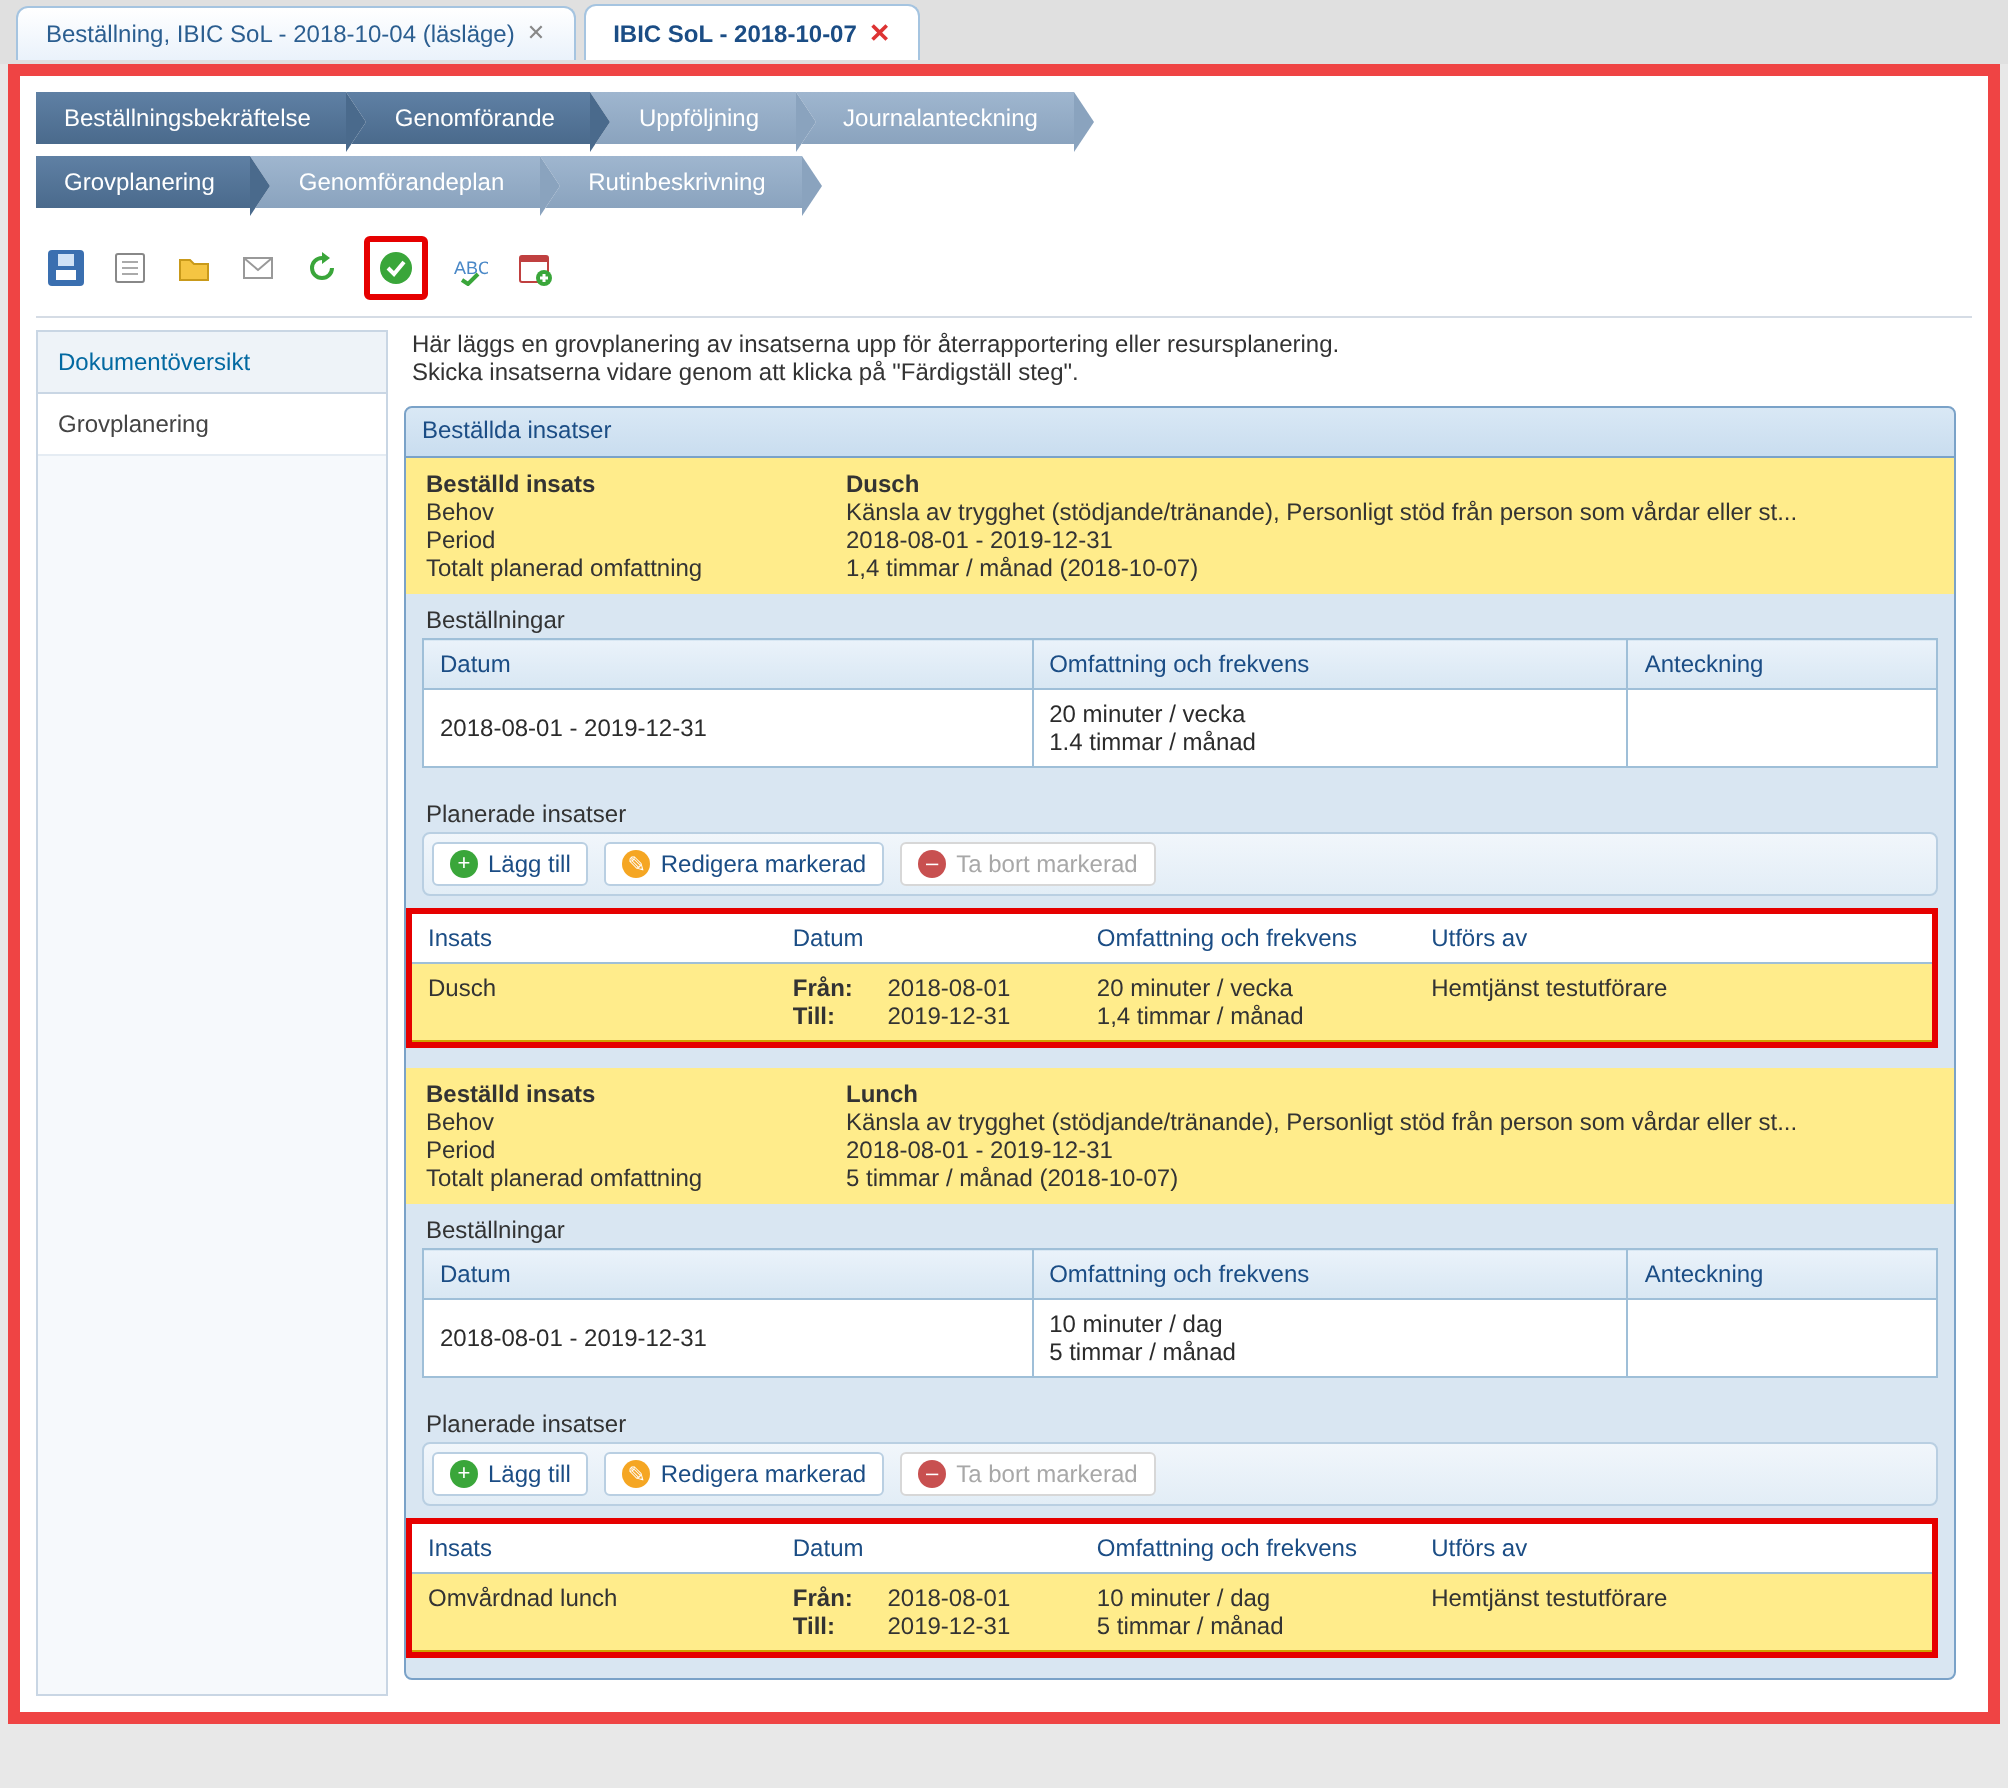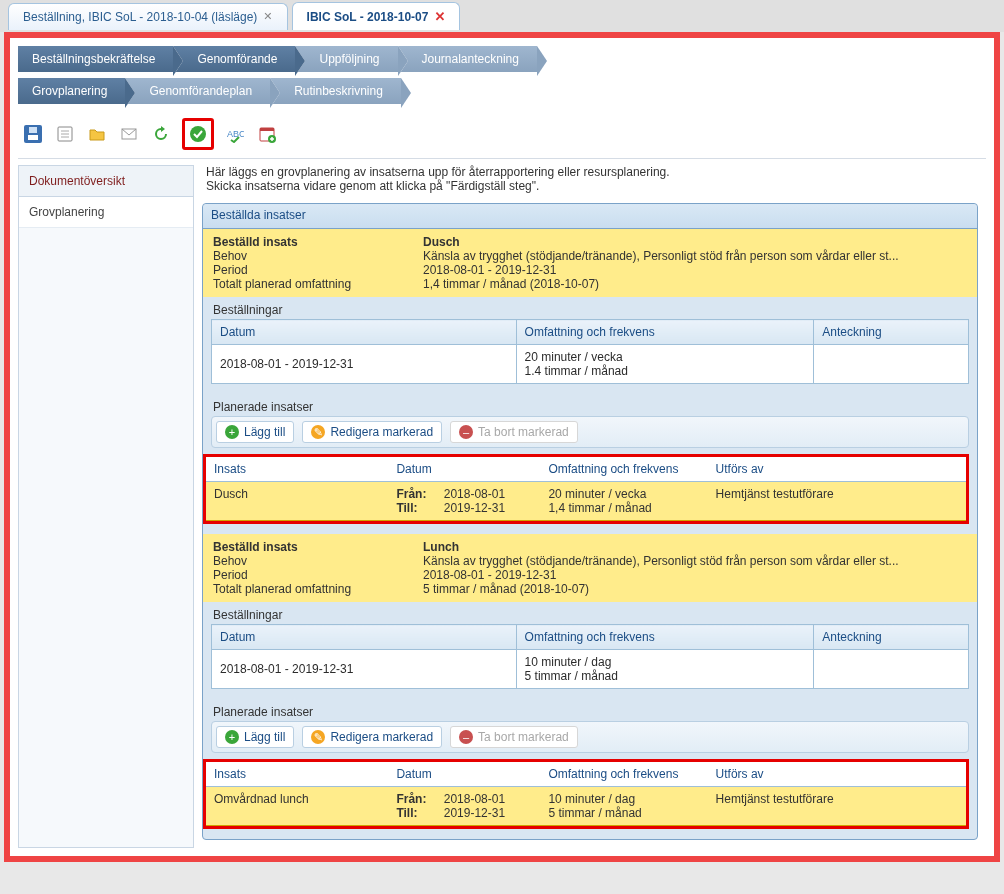--- a/index.html
+++ b/index.html
@@ -101,21 +101,21 @@
   }
   .layout { display:flex; gap:0; }
   .sidebar {
     width:176px;
     border:1px solid #c9d6e4;
     background:#f6f9fc;
   }
   .side-head {
     padding:8px 10px;
     background:#eef3f8;
-    color:#7f1d1d;
+    color:#0369a1;
     border-bottom:1px solid #c9d6e4;
   }
   .side-item {
     padding:8px 10px;
     background:#fff;
     cursor:pointer;
     color:#444;
     border-bottom:1px solid #e5ecf3;
   }
   .content { flex:1; padding:0 8px 8px 8px; min-width:0; }

